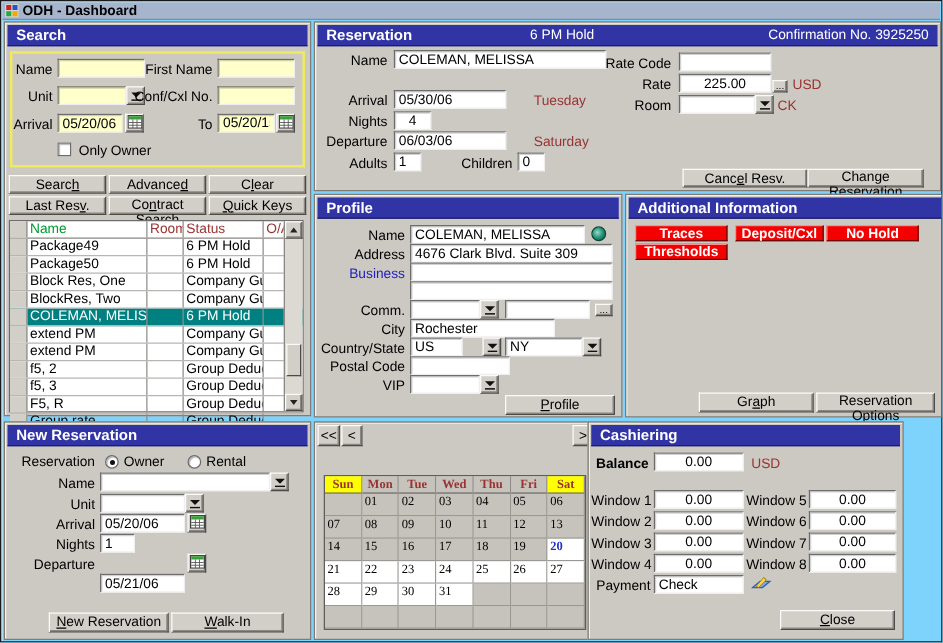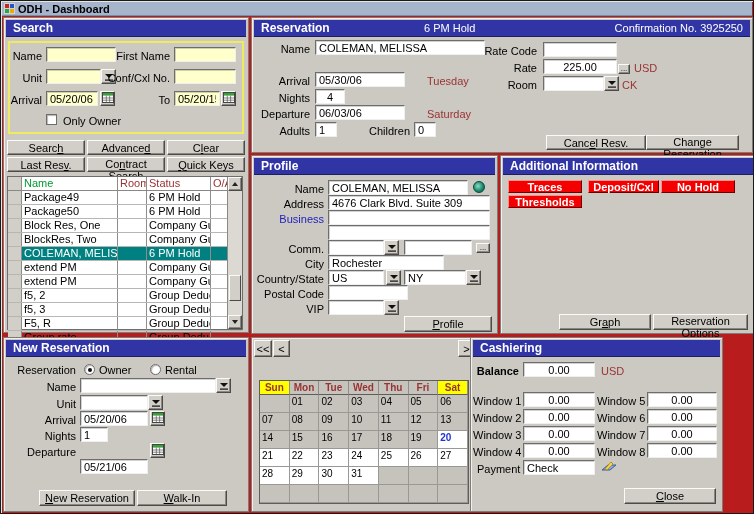--- a/index.html
+++ b/index.html
@@ -1,18 +1,18 @@
 <!DOCTYPE html>
 <html><head>
 <meta charset="utf-8">
 <style>
   * { margin:0; padding:0; box-sizing:border-box; }
   html,body { width:754px; height:514px; }
   body { font-family:"Liberation Sans", sans-serif; font-size:11px; color:#000; background:#b3b0ab; }
-  .window { position:relative; width:754px; height:514px; background:#b91c1c; border:1px solid #1a1a1a; box-shadow:inset 1px 1px 0 #e8e6e2; overflow:hidden; }
+  .window { position:relative; width:754px; height:514px; background:#7dd3fc; border:1px solid #1a1a1a; box-shadow:inset 1px 1px 0 #e8e6e2; overflow:hidden; }
   .titlebar { position:absolute; left:1px; top:1px; right:1px; height:14px; background:#a6b4cc; display:flex; align-items:center; padding-left:2px; border-bottom:1px solid #7d8ba3; }
   .titlebar .ttext { font-size:11px; font-weight:bold; color:#000; margin-left:3px; }
   .appicon { width:11px; height:11px; display:inline-block; }
 
   .panel { position:absolute; background:#ccc9c3; border:1px solid #7f7c78; box-shadow:inset 1px 1px 0 #f2f0ec; }
   .phead { position:absolute; left:2px; top:2px; right:2px; height:17px; background:#3134a5; color:#fff; display:flex; align-items:center; border-bottom:1px solid #1c1e60; }
   .pht { font-size:12px; font-weight:bold; padding-left:7px; }
   .ph-mid { position:absolute; left:170px; font-size:11px; }
   .ph-right { position:absolute; right:7px; font-size:11px; }
 
@@ -41,21 +41,21 @@
   .th-g { color:#009933; } .th-m { color:#993333; }
   .trow.sel { background:#008080; color:#fff; }
   .trow.sel .c0 { background:#d2cfc9; }
   .sbar { position:absolute; right:0; top:0; bottom:0; width:15px; background:#dcd9d3; border-left:1px solid #8a8884; }
   .sthumb { position:absolute; left:1px; width:12px; background:#d2cfc9; border:1px solid; border-color:#fbfaf8 #4d4b48 #4d4b48 #fbfaf8; }
   .arr { width:0; height:0; display:inline-block; }
   .arr.up { border-left:3px solid transparent; border-right:3px solid transparent; border-bottom:4px solid #222; }
   .arr.dn { border-left:3px solid transparent; border-right:3px solid transparent; border-top:4px solid #222; }
 
   .cnav-title { position:absolute; left:38px; top:2px; width:167px; height:17px; background:#3134a5; color:#fff; font-size:12px; font-weight:bold; text-align:center; line-height:17px; border-bottom:1px solid #1c1e60; }
-  .cgrid { position:absolute; left:7px; top:42px; width:210px; display:grid; grid-template-columns:repeat(7,1fr); grid-template-rows:14px repeat(6,18px); border:1px solid #5f5d59; background:#c6c3bd; }
+  .cgrid { position:absolute; left:7px; top:42px; width:210px; display:grid; grid-template-columns:repeat(7,1fr); grid-template-rows:14px repeat(6,18px); border:1px solid #5f5d59; background:#c6c3bd;font-family:Liberation Serif, serif; }
   .dayh { font-size:10px; font-weight:bold; color:#993333; text-align:center; line-height:13px; background:#c6c3bd; border-right:1px solid #8f8d89; border-bottom:1px solid #5f5d59; }
   .dayh.wk { background:#ffff00; }
   .cell { font-size:10px; padding:1px 0 0 2px; border-right:1px solid #9a9894; border-bottom:1px solid #9a9894; }
   .cell.g { background:#c6c3bd; }
   .cell.w { background:#fff; }
   .cell.t { background:#fff; color:#2233cc; font-weight:bold; }
 
   .globe { position:absolute; width:12px; height:12px; border-radius:50%; background:radial-gradient(circle at 4px 4px,#8fdcc8,#1d8a6e 55%,#0b5b46); border:1px solid #0a4a3a; }
   .bold { font-weight:bold; }
 </style>
@@ -282,21 +282,21 @@
         <span><svg width="8" height="8">
             <path d="M0 1 L8 1 L4 5 Z" fill="#111"></path>
             <rect y="6.5" width="8" height="1.2" fill="#111"></rect>
           </svg></span>
       </button>
     <input class="inp" style="left: 152px; top: 84px; width: 68px;">
     <button class="btn" style="left:224px;top:87px;width:14px;height:10px;font-size:8px;line-height:4px">...</button>
     <span class="lab" style="left:0;top:101px;width:72px">City</span>
     <input class="inp" style="left: 76px; top: 99px; width: 116px;" value="Rochester">
     <span class="lab" style="left:0;top:116px;width:72px">Country/State</span>
-    <input class="inp" style="left: 76px; top: 114px; width: 56px;" value="US">
+    <input class="inp" style="left: 76px; top: 114px; width: 42px;" value="US">
     <button class="sqbtn" style="left:134px;top:114px">
         <span><svg width="8" height="8">
             <path d="M0 1 L8 1 L4 5 Z" fill="#111"></path>
             <rect y="6.5" width="8" height="1.2" fill="#111"></rect>
           </svg></span>
       </button>
     <input class="inp" style="left: 152px; top: 114px; width: 62px;" value="NY">
     <button class="sqbtn" style="left:214px;top:114px">
         <span><svg width="8" height="8">
             <path d="M0 1 L8 1 L4 5 Z" fill="#111"></path>

